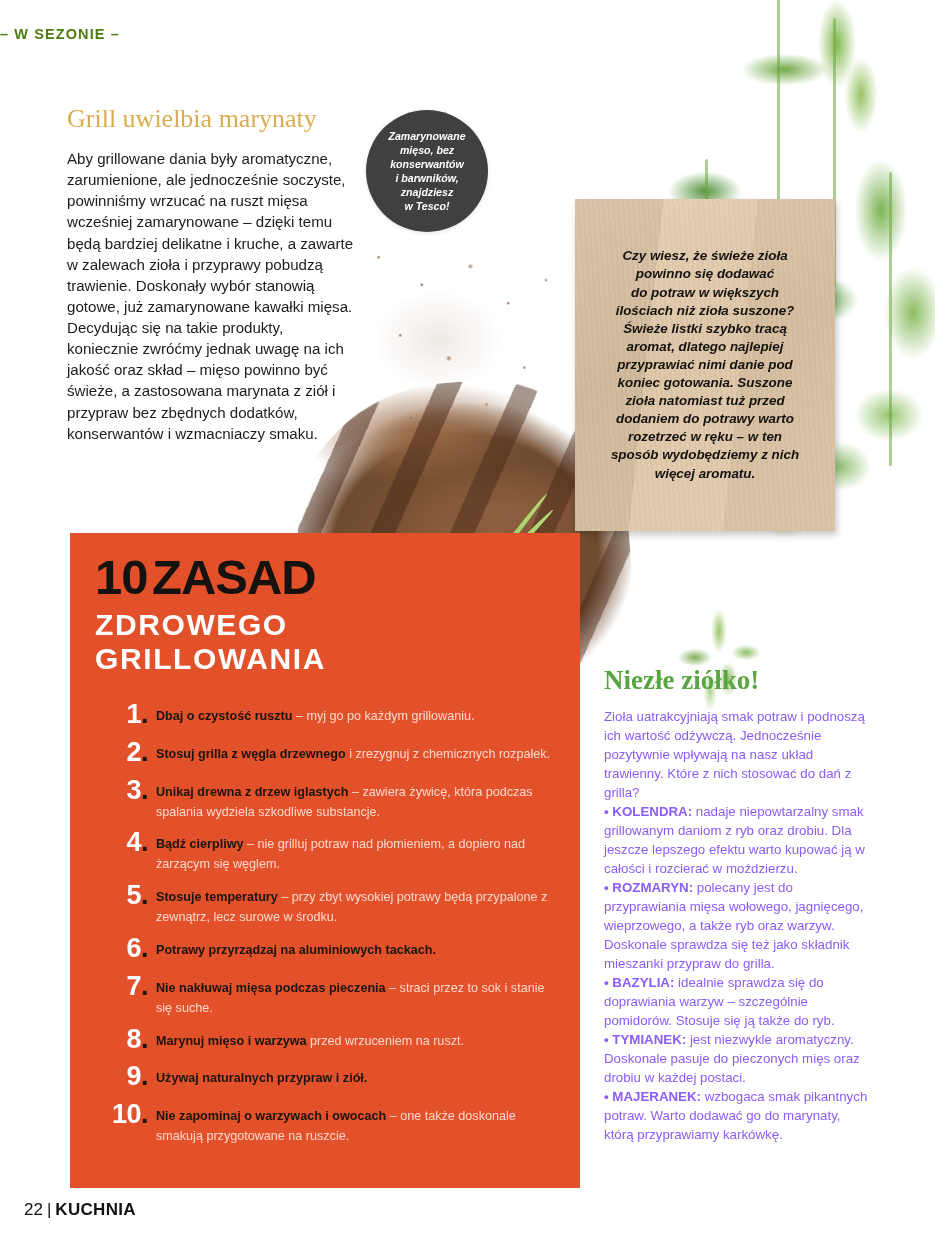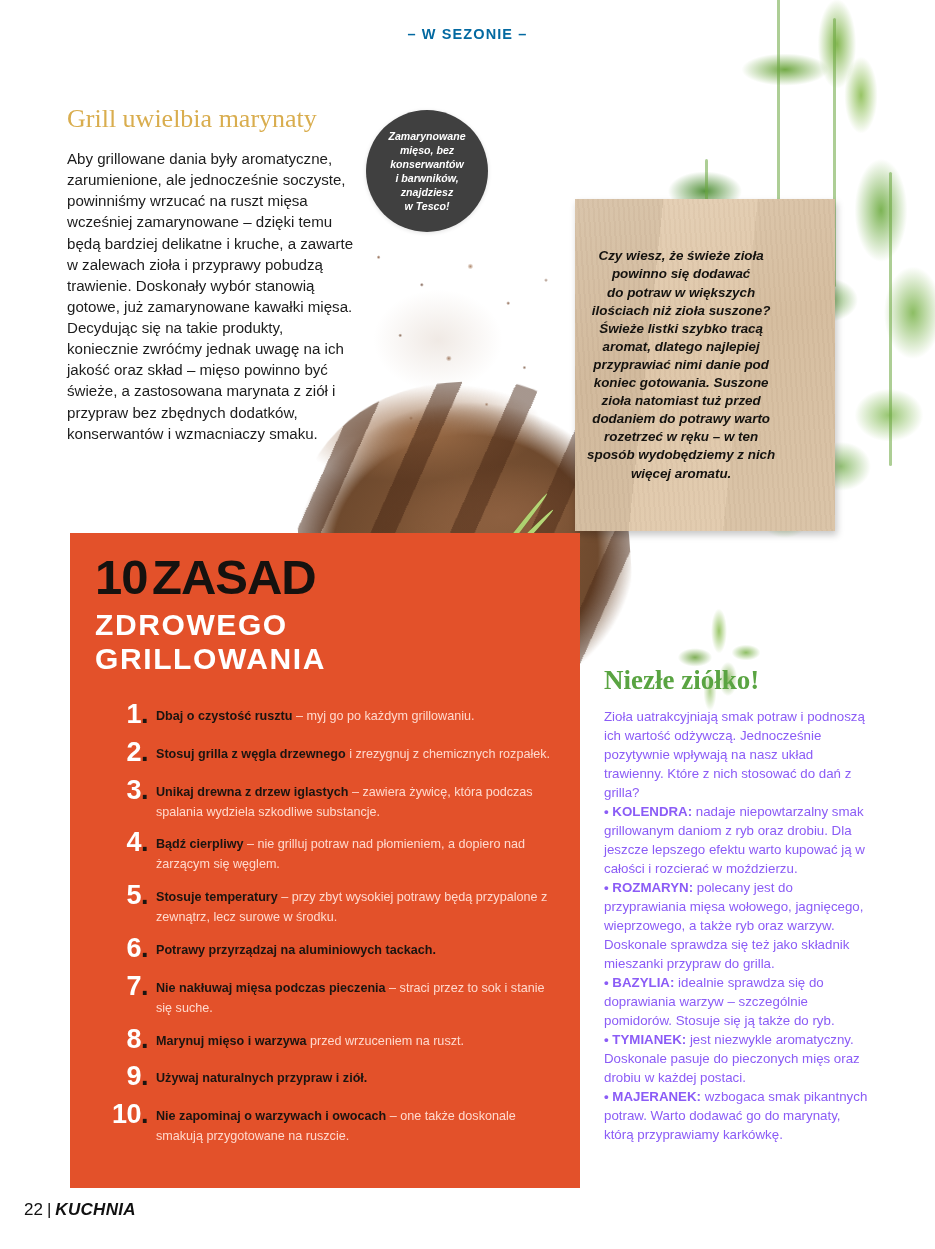--- a/index.html
+++ b/index.html
@@ -78,22 +78,22 @@
       radial-gradient(ellipse 50% 24% at 36% 66%, #7e5638 0%, rgba(126,86,56,0) 70%),
       radial-gradient(ellipse 56% 48% at 50% 50%, #8a5e3c 0%, #6f4a2e 72%, rgba(111,74,46,0) 92%);
     border-radius:48% 42% 46% 50% / 40% 48% 44% 52%;
     filter:blur(.3px);
   }
   .rosemary{position:absolute;background:linear-gradient(90deg,#8fbe52,#b8d97a);border-radius:50%;
             box-shadow:0 0 1px rgba(70,110,30,.5);}
 
   
   #kicker{
-    position:absolute;left:0;right:0;top:26px;text-align:center;
-    font-size:14.5px;font-weight:600;letter-spacing:1.1px;color:#0369a1;
+    position:absolute;left:0;right:0;top:26px;
+    font-size:14.5px;font-weight:600;letter-spacing:1.1px;color:#4d7c0f;
   }
 
   
   #lead-head{
     position:absolute;left:67px;top:88px;width:300px;
     font-family:"Liberation Serif", serif;
     font-size:26px;line-height:1.04;color:#d9ad4e;font-weight:400;
   }
   #lead-body{
     position:absolute;left:67px;top:148px;width:290px;
@@ -113,21 +113,21 @@
   }
 
   
   #kraft{
     position:absolute;left:575px;top:199px;width:260px;height:332px;
     background:
       linear-gradient(96deg, rgba(0,0,0,.05) 0 30%, rgba(255,255,255,.05) 30% 62%, rgba(0,0,0,.03) 62% 100%),
       repeating-linear-gradient(86deg, rgba(150,120,90,.07) 0 2px, rgba(255,255,255,0) 2px 5px),
       linear-gradient(160deg,#e5cfb4 0%, #ddc4a5 45%, #e2cbae 100%);
     box-shadow:2px 4px 7px rgba(0,0,0,.22);
-    display:flex;align-items:center;
+    display:flex;align-items:center;justify-content:center;
   }
   #kraft span{
     display:block;text-align:center;white-space:pre-line;
     font-size:13.4px;line-height:1.35;font-weight:700;font-style:italic;color:#14120f;
     padding:0 12px;
   }
 
   
   #orange{
     position:absolute;left:70px;top:533px;width:510px;height:655px;
@@ -166,21 +166,21 @@
     font-size:13.3px;line-height:1.43;color:#8b5cf6;
   }
   #herb-body p{margin:0;}
   #herb-body .b{font-weight:700;}
 
   
   #footer{
     position:absolute;left:24px;bottom:29px;
     font-size:17px;color:#111;font-weight:400;
   }
-  #footer b{font-weight:700;letter-spacing:.3px;font-style:italic;}
+  #footer b{font-weight:700;letter-spacing:.3px;}
   #footer .sep{margin:0 4px;font-weight:400;}
 </style>
 </head>
 <body>
 
 <div class="photo-layer" id="herbs-top">
   <div class="stem" style="left:58%;top:2%;width:3px;height:34%;"></div>
   <div class="stem" style="left:72%;top:6%;width:3px;height:42%;"></div>
   <div class="stem" style="left:40%;top:28%;width:3px;height:40%;"></div>
   <div class="stem" style="left:86%;top:30%;width:3px;height:46%;"></div>

